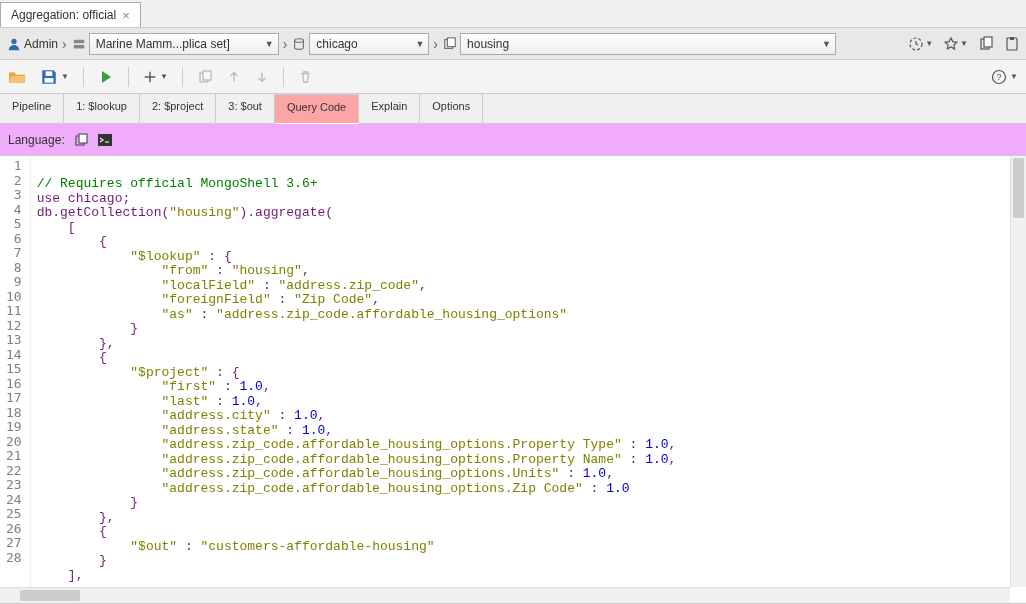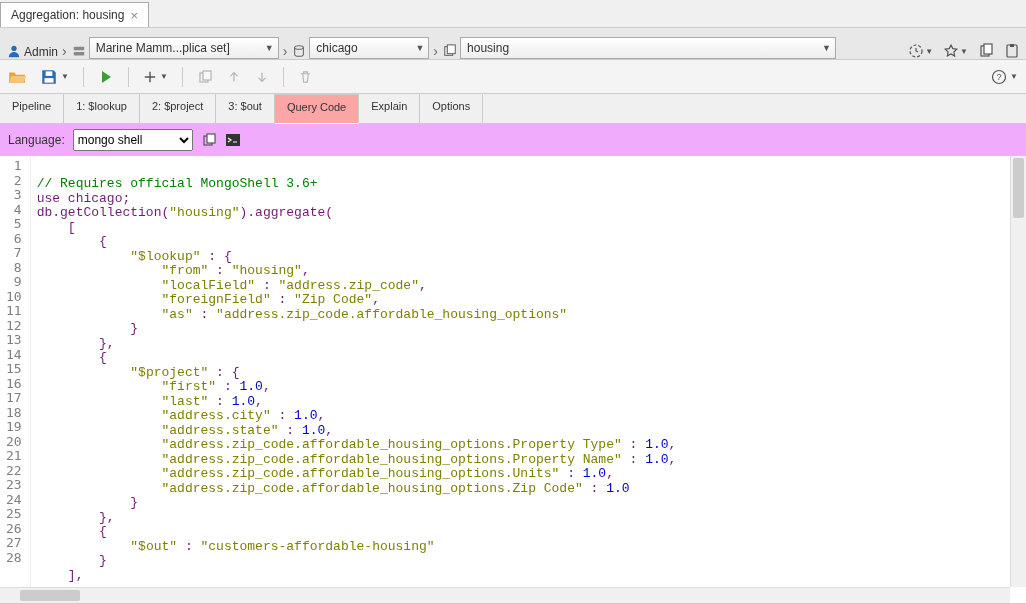--- a/index.html
+++ b/index.html
@@ -2,21 +2,21 @@
 <html><head>
 <meta charset="utf-8">
 <style>
 * { box-sizing: border-box; margin: 0; padding: 0; }
 body { font-family: "Segoe UI", Tahoma, sans-serif; font-size: 12px; background: #f5f5f5; color: #333; overflow: hidden; width: 1026px; height: 604px; }
 
 .tab-bar { background: #f0f0f0; border-bottom: 1px solid #ccc; display: flex; height: 28px; }
 .doc-tab { background: #fff; border: 1px solid #aaa; border-bottom: none; padding: 4px 10px; display: flex; align-items: center; gap: 6px; font-size: 12px; margin-top: 2px; }
 .doc-tab .close { color: #888; cursor: pointer; font-size: 13px; }
 
-.breadcrumb-bar { background: #e8e8e8; border-bottom: 1px solid #ccc; height: 32px; display: flex; align-items: flex-end; padding: 0 6px; gap: 2px; }
+.breadcrumb-bar { background: #e8e8e8; border-bottom: 1px solid #ccc; height: 32px; display: flex; align-items: center; padding: 0 6px; gap: 2px; }
 .bc-icon { width: 16px; height: 16px; display: inline-flex; align-items: center; justify-content: center; }
 .bc-combo { border: 1px solid #aaa; background: linear-gradient(#fff,#eee); height: 22px; display: flex; align-items: center; padding: 0 4px 0 6px; gap: 4px; font-size: 12px; }
 .bc-combo.wide1 { width: 190px; }
 .bc-combo.wide2 { width: 120px; }
 .bc-combo.wide3 { width: 376px; }
 .bc-combo .lbl { flex: 1; white-space: nowrap; overflow: hidden; text-overflow: ellipsis; }
 .bc-combo .dd { color: #555; font-size: 9px; }
 .bc-sep { color: #666; padding: 0 2px; font-size: 14px; }
 .bc-right { margin-left: auto; display: flex; gap: 10px; align-items: center; }
 .bc-right .ico { color: #555; cursor: pointer; display: inline-flex; align-items: center; }
@@ -49,21 +49,21 @@
 .scroll-h { position: absolute; left: 0; right: 16px; bottom: 0; height: 16px; background: #f0f0f0; border-top: 1px solid #ddd; }
 .scroll-h .thumb { position: absolute; top: 2px; bottom: 2px; left: 20px; width: 60px; background: #ccc; border-radius: 2px; }
 
 svg { display: block; }
 </style>
 </head>
 <body>
 
 <div class="tab-bar">
   <div class="doc-tab">
-    <span>Aggregation: housing</span>
+    <span>Aggregation: official</span>
     <span class="close">×</span>
   </div>
 </div>
 
 <div class="breadcrumb-bar">
   <span class="bc-icon">
     <svg width="14" height="14" viewBox="0 0 16 16">
         <circle cx="8" cy="5" r="3" fill="#2b6cb0"></circle>
         <path d="M2 15c0-3.3 2.7-6 6-6s6 2.7 6 6" fill="#2b6cb0"></path>
       </svg>
@@ -196,23 +196,20 @@
     <div class="stage-tab">1: $lookup</div>
     <div class="stage-tab">2: $project</div>
     <div class="stage-tab">3: $out</div>
     <div class="stage-tab active">Query Code</div>
     <div class="stage-tab">Explain</div>
     <div class="stage-tab">Options</div>
   </div>
 
 <div class="lang-bar">
   <span>Language:</span>
-  <select>
-    <option>mongo shell</option>
-  </select>
   <span class="mico">
     <svg width="16" height="16" viewBox="0 0 16 16">
         <rect x="3" y="4" width="8" height="9" fill="none" stroke="#555" stroke-width="1.2"></rect>
         <rect x="6" y="2" width="8" height="9" fill="#fff" stroke="#555" stroke-width="1.2"></rect>
       </svg>
   </span>
   <span class="mico">
     <svg width="16" height="16" viewBox="0 0 16 16">
         <rect x="1" y="2" width="14" height="12" fill="#333"></rect>
         <path d="M3 6l3 2-3 2M8 10h4" stroke="#fff" stroke-width="1.2" fill="none"></path>

